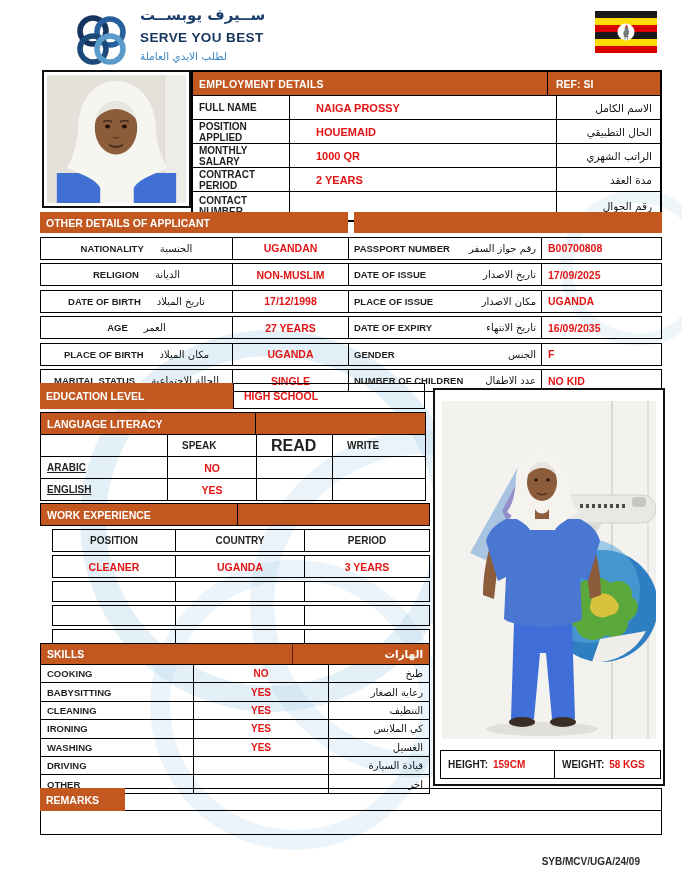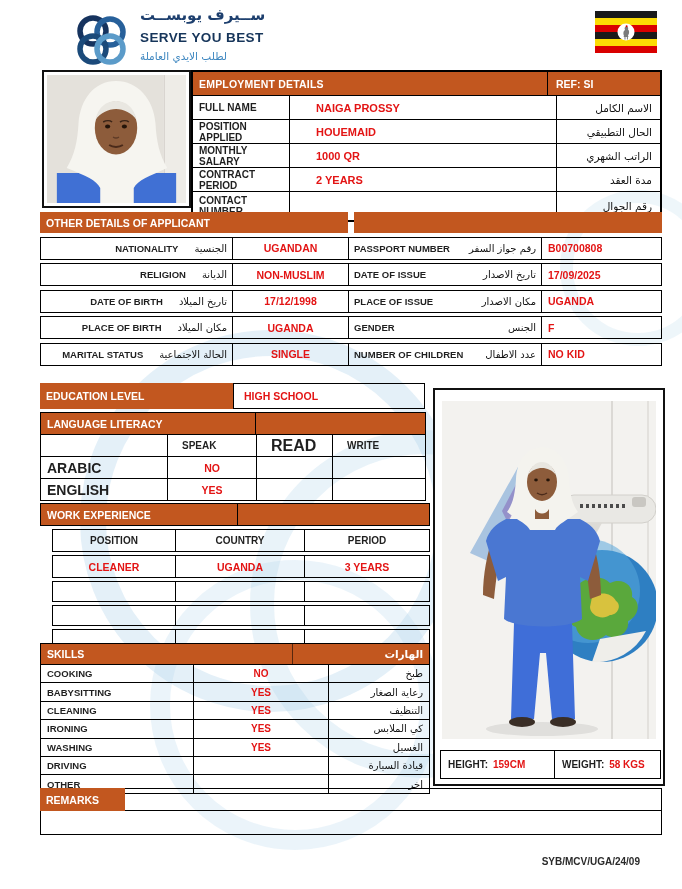--- a/index.html
+++ b/index.html
@@ -38,36 +38,36 @@
   .emp-r{display:flex;height:23px;border-top:1.5px solid #000;}
   .emp-c1{width:96px;padding-left:6px;font-size:10px;}
   .emp-c2{flex:1;border-left:1.5px solid #000;padding-left:26px;font-size:11px;}
   .emp-c3{width:104px;border-left:1.5px solid #000;justify-content:flex-end;padding-right:8px;font-size:10.5px;}
   
   .od{left:40px;top:212px;width:622px;}
   .od-h{display:flex;height:21px;gap:6px;font-size:10.5px;}
   .od-h .h1{width:308px;display:flex;align-items:center;padding-left:6px;box-sizing:border-box;}
   .od-h .h2{flex:1;}
   .od-row{display:flex;height:21px;margin-top:3.5px;border:1.5px solid #000;background:transparent;}
-  .od-c1{width:191px;justify-content:flex-end;padding:0 5px;}
+  .od-c1{width:191px;justify-content:center;padding:0 5px;}
   .od-c3{width:193px;justify-content:space-between;padding:0 5px;border-left:1.5px solid #000;}
   .od-c2{width:116px;justify-content:center;border-left:1.5px solid #000;font-size:10.5px;}
   .od-c4{flex:1;border-left:1.5px solid #000;padding-left:6px;font-size:10.5px;}
   .od-row .lab{font-size:9.5px;}
   .od-row .arb{font-size:10px;}
   
   .edu{left:40px;top:383px;display:flex;height:26px;}
   .edu-l{width:193px;display:flex;align-items:center;padding-left:6px;font-size:10.5px;box-sizing:border-box;}
   .edu-v{width:192px;border:1.5px solid #000;display:flex;align-items:center;padding-left:10px;font-size:10.5px;box-sizing:border-box;}
   
   .lang{left:40px;top:412px;width:386px;border:1.5px solid #000;}
   .lang-h{display:flex;height:21px;font-size:10.5px;}
   .lang-h .p1{width:215px;border-right:1.5px solid #000;display:flex;align-items:center;padding-left:6px;box-sizing:border-box;}
   .lang-r{display:flex;height:21px;border-top:1.5px solid #000;}
-  .lang-c0{width:126px;padding-left:6px;font-size:14px;}
+  .lang-c0{width:126px;padding-left:6px;font-size:10px;text-decoration:underline;}
   .lang-c1{width:89px;border-left:1.5px solid #000;padding-left:14px;font-size:10px;}
   .lang-c2{width:76px;border-left:1.5px solid #000;padding-left:14px;font-size:16px;}
   .lang-c3{flex:1;border-left:1.5px solid #000;padding-left:14px;font-size:10px;}
   .lang-r .val{justify-content:center;padding-left:0;font-size:10.5px;}
   
   .work{left:40px;top:503px;width:390px;}
   .work-h{display:flex;height:21px;border:1.5px solid #000;font-size:10.5px;}
   .work-h .p1{width:197px;border-right:1.5px solid #000;display:flex;align-items:center;padding-left:6px;box-sizing:border-box;}
   .work-row{display:flex;height:21px;border:1.5px solid #000;margin-top:3px;background:transparent;margin-left:12px;}
   .work-row.empty{height:19px;}
@@ -231,20 +231,32 @@
         </span>
       <span class="cell od-c2 red">17/12/1998</span>
       <span class="cell od-c3">
           <span class="lab">PLACE OF ISSUE</span>
           <span class="arb">مكان الاصدار</span>
         </span>
       <span class="cell od-c4 red">UGANDA</span>
     </div>
     <div class="od-row">
       <span class="cell od-c1">
+          <span class="lab">AGE</span>
+          <span class="arb">العمر</span>
+        </span>
+      <span class="cell od-c2 red">27 YEARS</span>
+      <span class="cell od-c3">
+          <span class="lab">DATE OF EXPIRY</span>
+          <span class="arb">تاريخ الانتهاء</span>
+        </span>
+      <span class="cell od-c4 red">16/09/2035</span>
+    </div>
+    <div class="od-row">
+      <span class="cell od-c1">
           <span class="lab">PLACE OF BIRTH</span>
           <span class="arb">مكان الميلاد</span>
         </span>
       <span class="cell od-c2 red">UGANDA</span>
       <span class="cell od-c3">
           <span class="lab">GENDER</span>
           <span class="arb">الجنس</span>
         </span>
       <span class="cell od-c4 red">F</span>
     </div>

